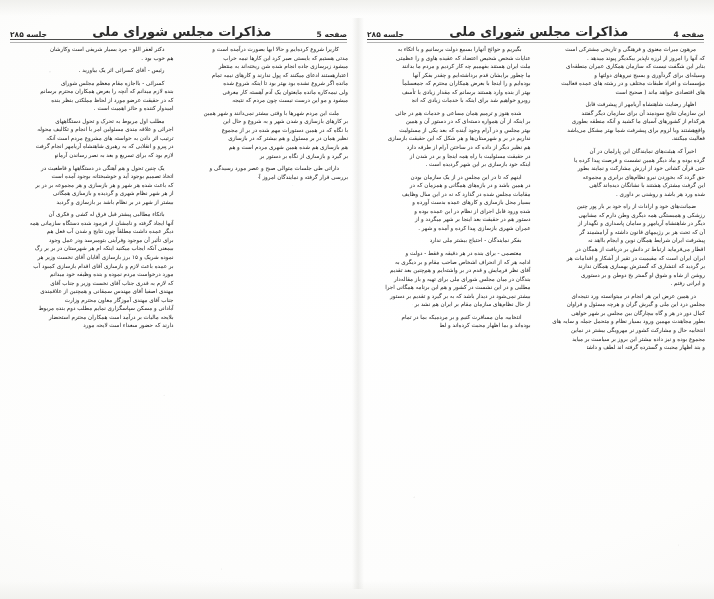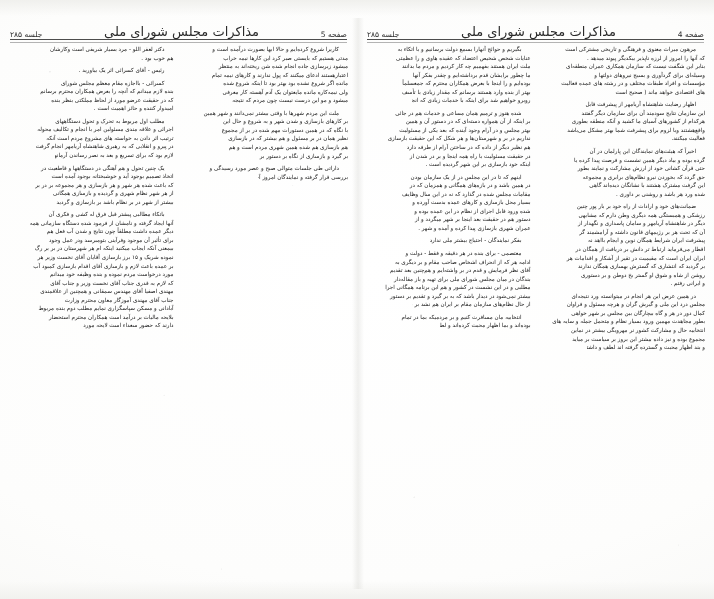--- a/index.html
+++ b/index.html
@@ -38,21 +38,21 @@
 
   .page{position:absolute;top:0;height:599px;width:357px;}
   .page.right{right:0;}   
   .page.left{left:0;}     
 
   .page-header{
     position:absolute;left:10px;right:10px;top:24px;height:14px;
     display:flex;align-items:flex-end;justify-content:space-between;
   }
   .hdr-txt{
-    font-size:7.5px;font-weight:normal;color:#2b2b2b;white-space:nowrap;
+    font-size:7.5px;font-weight:bold;color:#2b2b2b;white-space:nowrap;
     letter-spacing:.2px;line-height:1;
     filter:blur(.18px);
   }
   .hdr-center{font-size:13px;}
   .header-rule{
     position:absolute;left:10px;right:10px;top:39px;height:0;
     border-top:1.3px solid #3a3a3a;
     opacity:.9;
   }
   .header-rule.thin{border-top:0.6px solid #777;top:41.5px;opacity:.55;}

